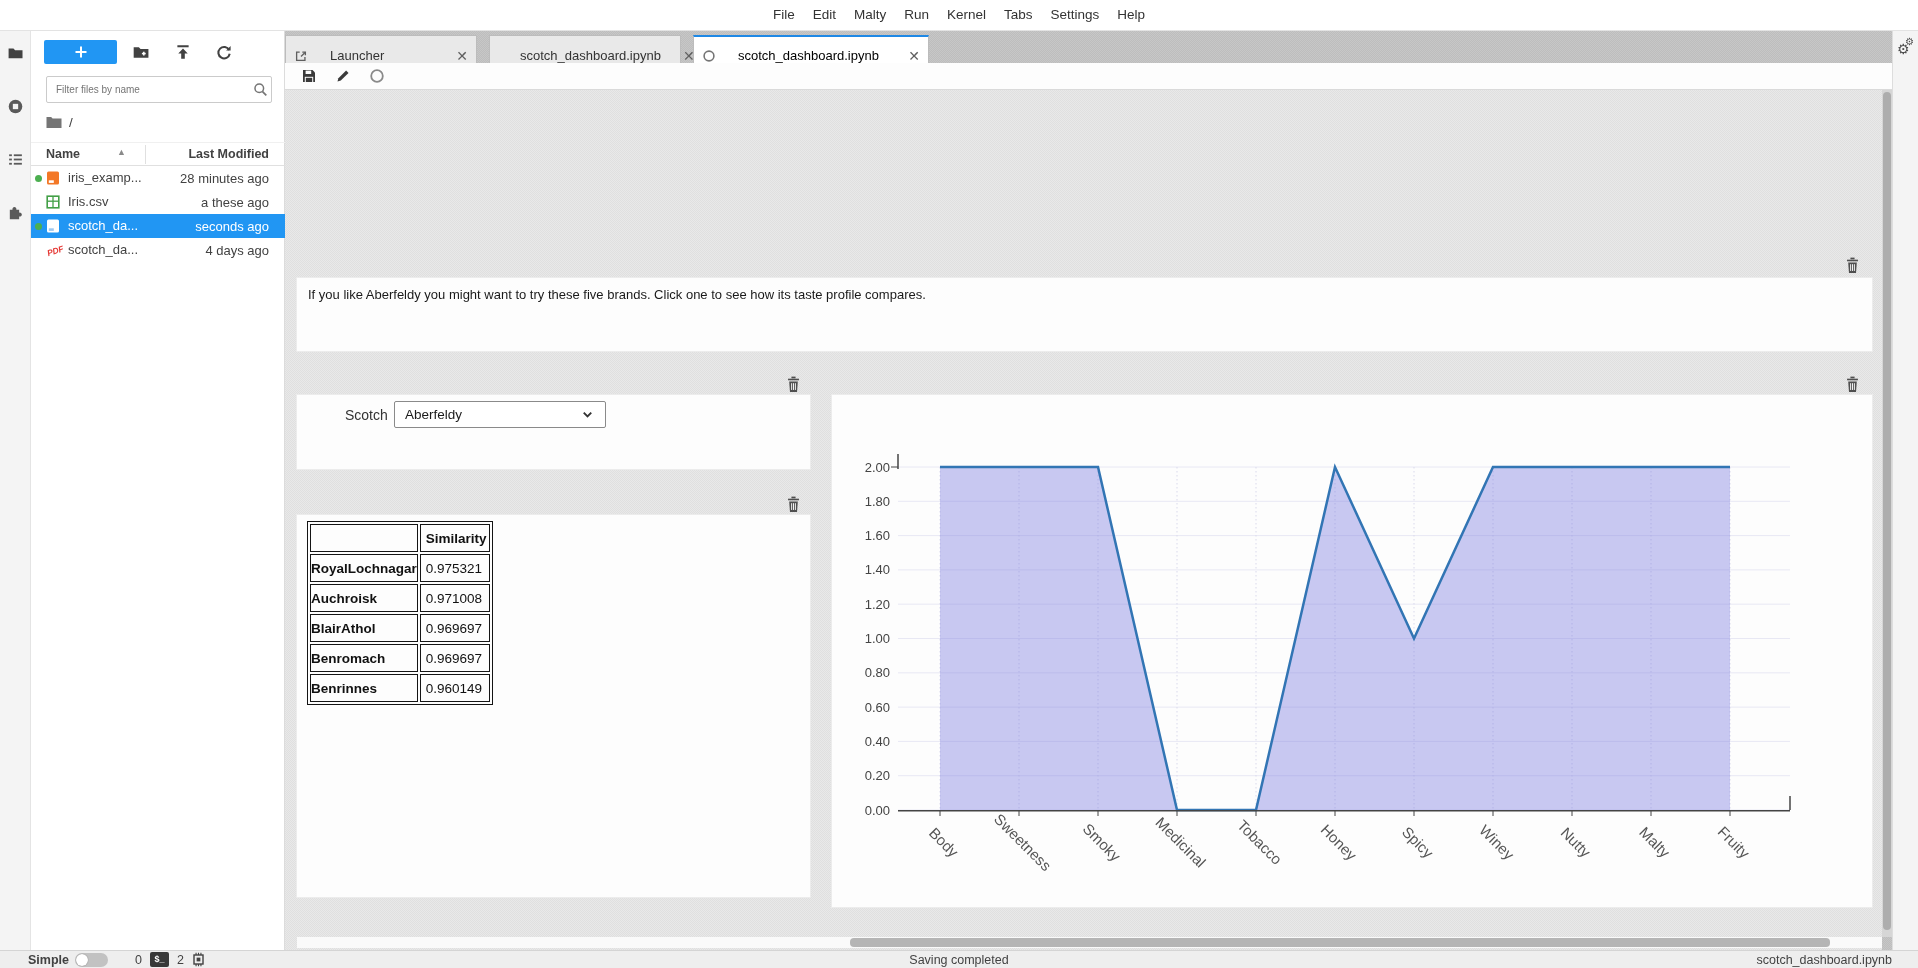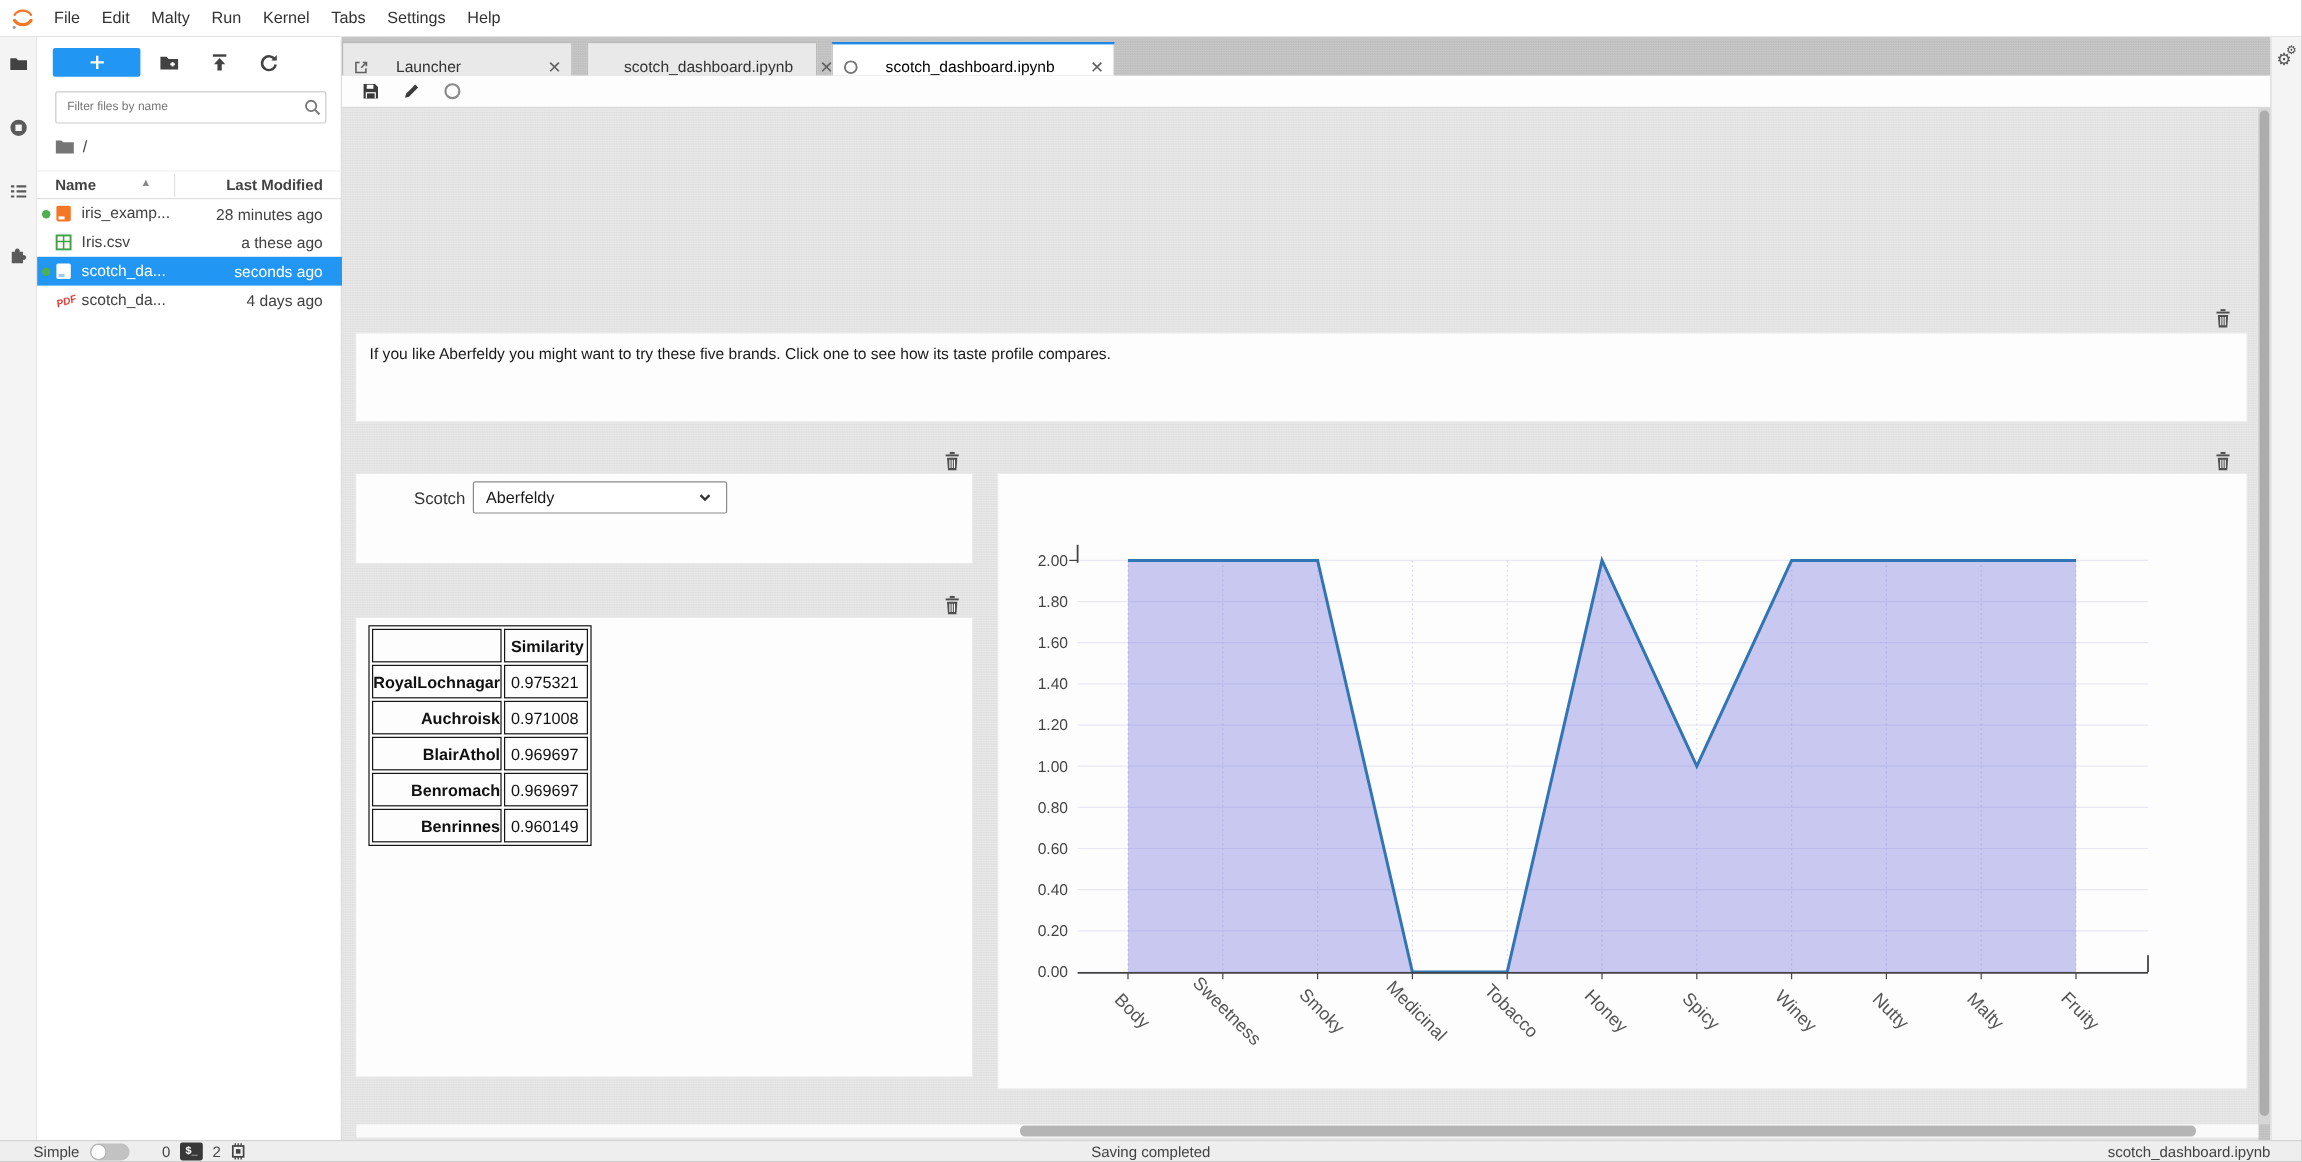--- a/index.html
+++ b/index.html
@@ -3,21 +3,21 @@
 <meta charset="utf-8">
 <style>
   * { box-sizing: border-box; margin: 0; padding: 0; }
   body { margin:0; background:#888; }
   .app { position:relative; width:1918px; height:968px; background:#fff; overflow:hidden;
          font-family:"Liberation Sans", sans-serif; color:#333; }
   .abs { position:absolute; }
 
   
   .menubar { left:0; top:0; width:1918px; height:31px; background:#fff; border-bottom:1px solid #e3e3e3;
-             display:flex; align-items:center; }
+             display:flex; align-items:center;flex-direction:column; }
   .menubar .logo { width:22px; height:24px; margin:0 6px 0 8px; }
   .menu-item { padding:0 9px; font-size:13.5px; color:#333; line-height:30px; cursor:default; }
 
   
   .activitybar { left:0; top:31px; width:31px; height:919px; background:#f4f4f4; border-right:1px solid #e4e4e4; }
   .activity-icon { position:absolute; left:7px; width:17px; height:17px; color:#5a5a5a; }
 
   
   .filebrowser { left:31px; top:31px; width:254px; height:919px; background:#fff; border-right:1px solid #dcdcdc; }
   .new-btn { position:absolute; left:13px; top:9px; width:73px; height:24px; background:#2196f3; border-radius:2px;
@@ -60,21 +60,21 @@
   .cellbox { position:absolute; background:#fdfdfd; box-shadow:0 0 0 1px #ececec; }
   .trash-slot { position:absolute; width:15px; height:17px; color:#4f4f4f; cursor:pointer; }
   .md-text { position:absolute; left:11px; top:9px; font-size:13px; color:#1a1a1a; }
   .scotch-label { position:absolute; left:48px; top:12px; font-size:14px; color:#333; }
   .select { position:absolute; left:97px; top:6px; width:212px; height:27px; border:1px solid #8a8a8a; border-radius:2px;
             background:#fff; font-size:13.5px; color:#1a1a1a; display:flex; align-items:center; padding:0 10px; }
   .select svg { margin-left:auto; }
 
   table.sim { border-collapse:separate; border-spacing:2px; border:1px solid #141414; background:#fdfdfd; }
   table.sim td, table.sim th { border:1px solid #141414; font-size:13.5px; color:#111; height:28px; background:#fdfdfd; }
-  table.sim .ncol { width:104px; text-align:right; font-weight:bold; }
+  table.sim .ncol { width:104px; text-align:left; font-weight:bold; }
   table.sim .vcol { width:70px; text-align:left; padding-left:5px; font-weight:normal; }
   table.sim th.vcol { font-weight:bold; }
 
   
   .vscroll { left:1882px; top:90px; width:10px; height:847px; background:#d6d6d6; }
   .vthumb { position:absolute; left:1px; top:2px; width:8px; height:838px; background:#adadad; border-radius:4px; }
   .hscroll { left:297px; top:937px; width:1585px; height:11px; background:#fafafa; }
   .hthumb { position:absolute; left:553px; top:1px; width:980px; height:9px; background:#b5b5b5; border-radius:4px; }
   .rightbar { left:1892px; top:31px; width:26px; height:919px; background:#f4f4f4; border-left:1px solid #ddd; }
 
@@ -423,21 +423,21 @@
   <div class="abs vscroll">
     <div class="vthumb"></div>
   </div>
 
   <div class="abs rightbar">
     <span class="abs" style="left:4px; top:10px; font-size:14px; color:#4f4f4f;">⚙</span>
     <span class="abs" style="left:12px; top:5px; font-size:10px; color:#4f4f4f;">⚙</span>
   </div>
 
   <div class="abs statusbar">
-    <span class="abs" style="left:28px; top:2px;">Simple</span>
+    <span class="abs" style="left:28px; top:2px;font-weight:bold;">Simple</span>
     <div class="toggle">
         <div class="knob"></div>
       </div>
     <span class="abs" style="left:135px; top:2px;">0</span>
     <div class="term-badge">$_</div>
     <span class="abs" style="left:177px; top:2px;">2</span>
     <svg class="abs" style="left:191px; top:1px; width:15px; height:15px; color:#424242;" viewBox="0 0 16 16">
       <rect x="3.2" y="3.2" width="9.6" height="9.6" fill="none" stroke="currentColor" stroke-width="1.5"></rect>
       <rect x="6" y="6" width="4" height="4" fill="currentColor"></rect>
       <g stroke="currentColor" stroke-width="1.2">

